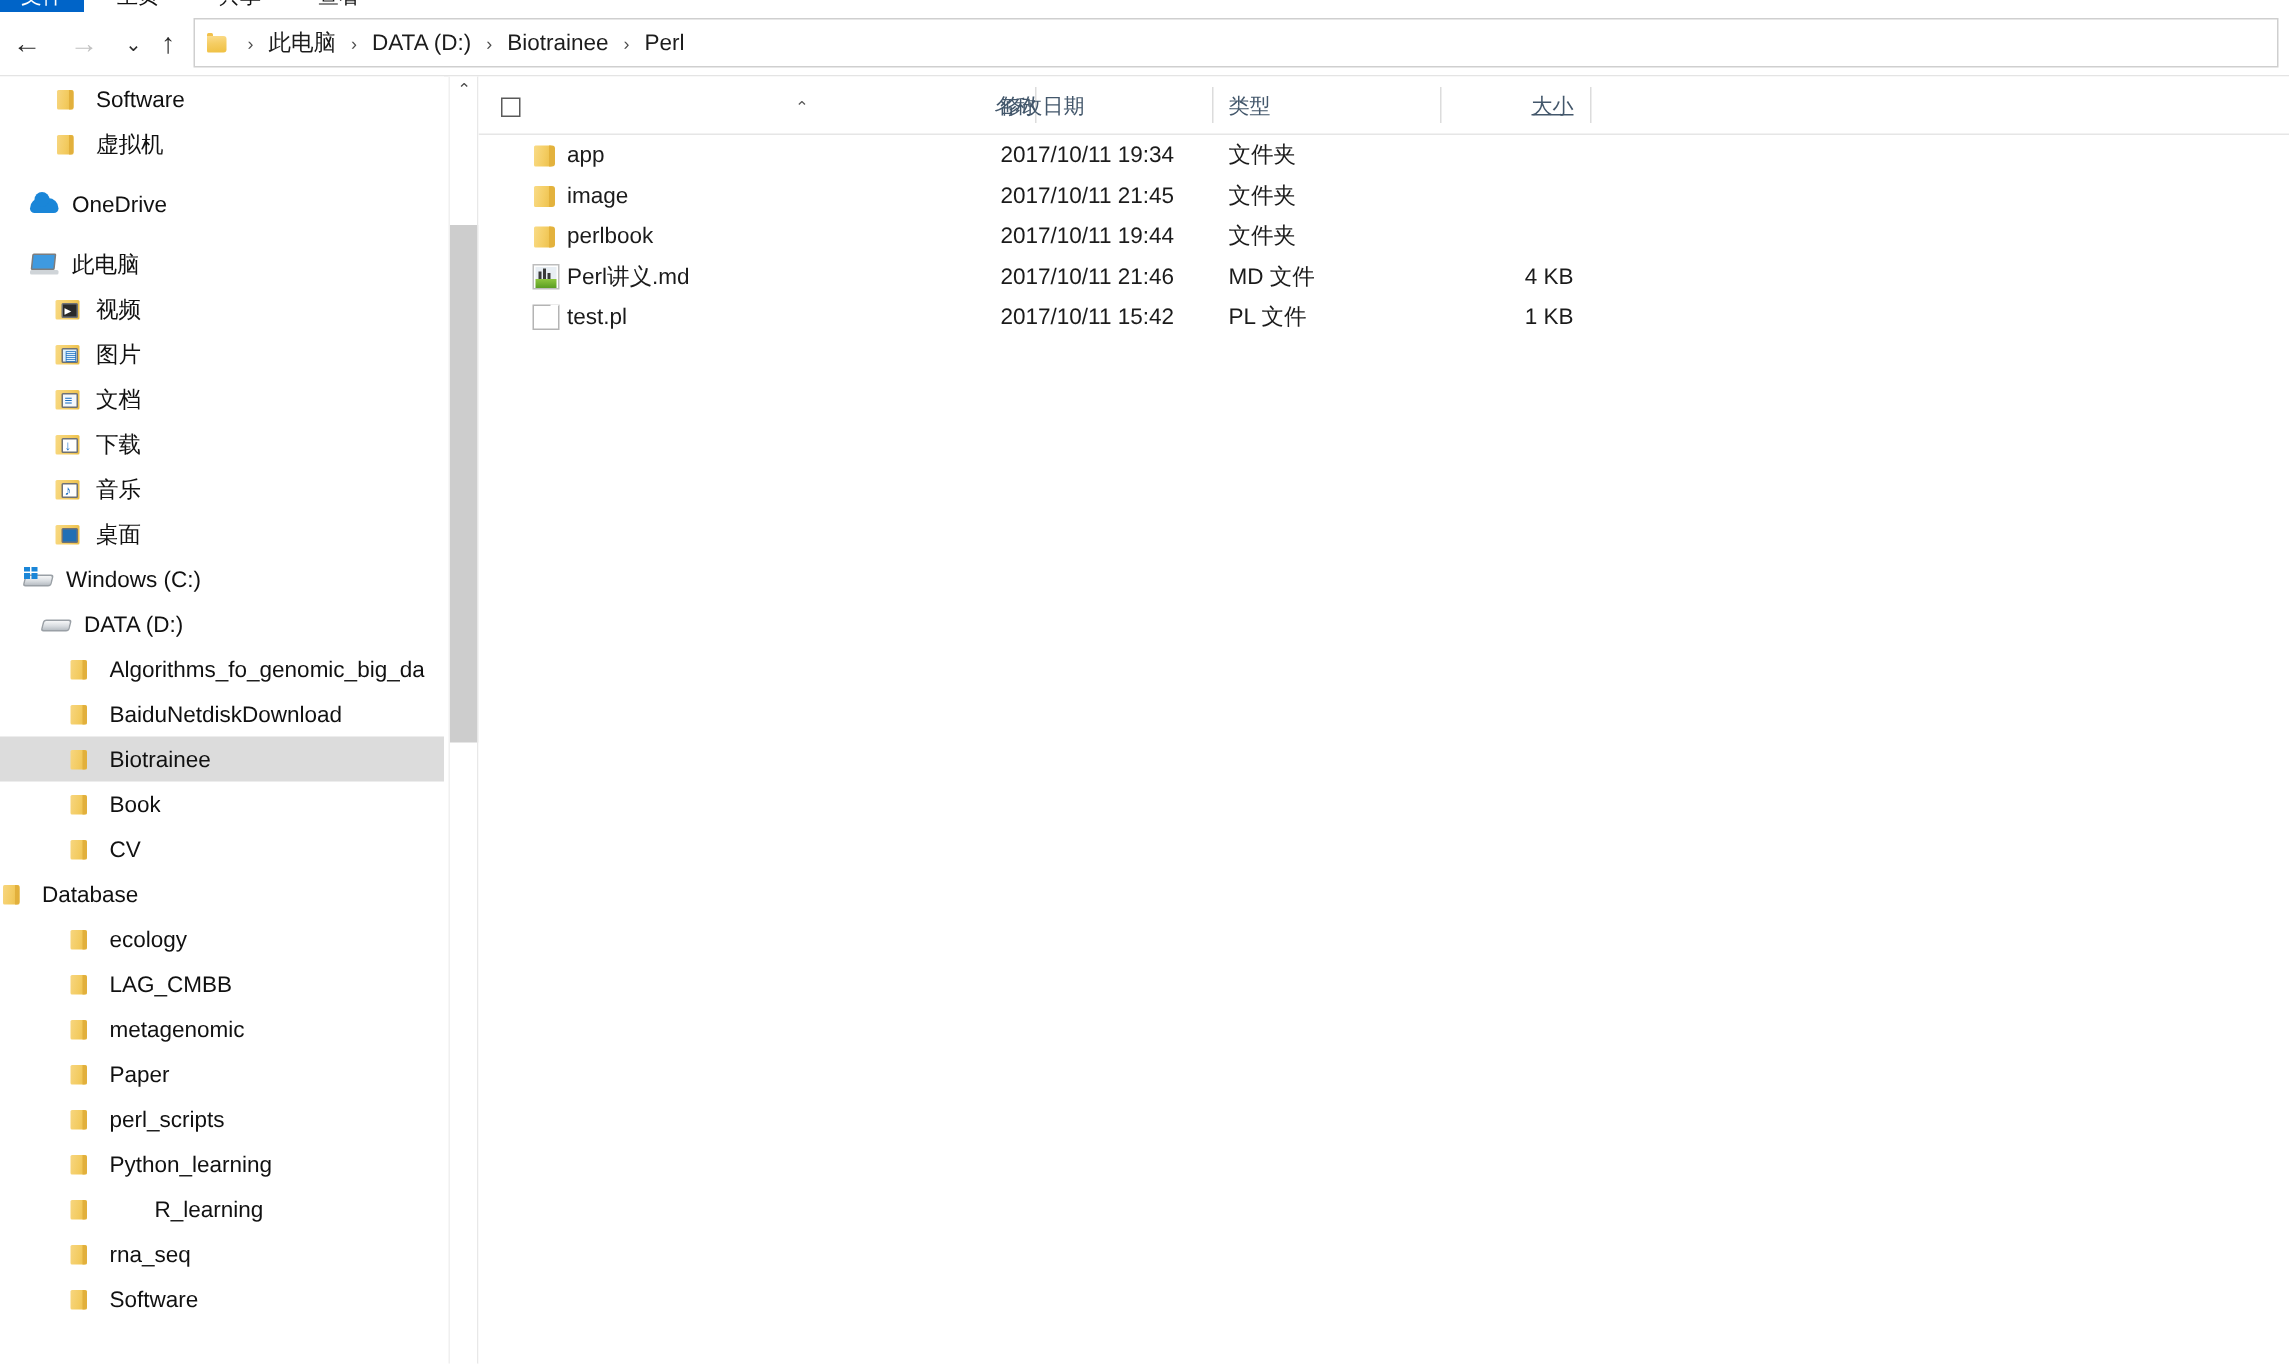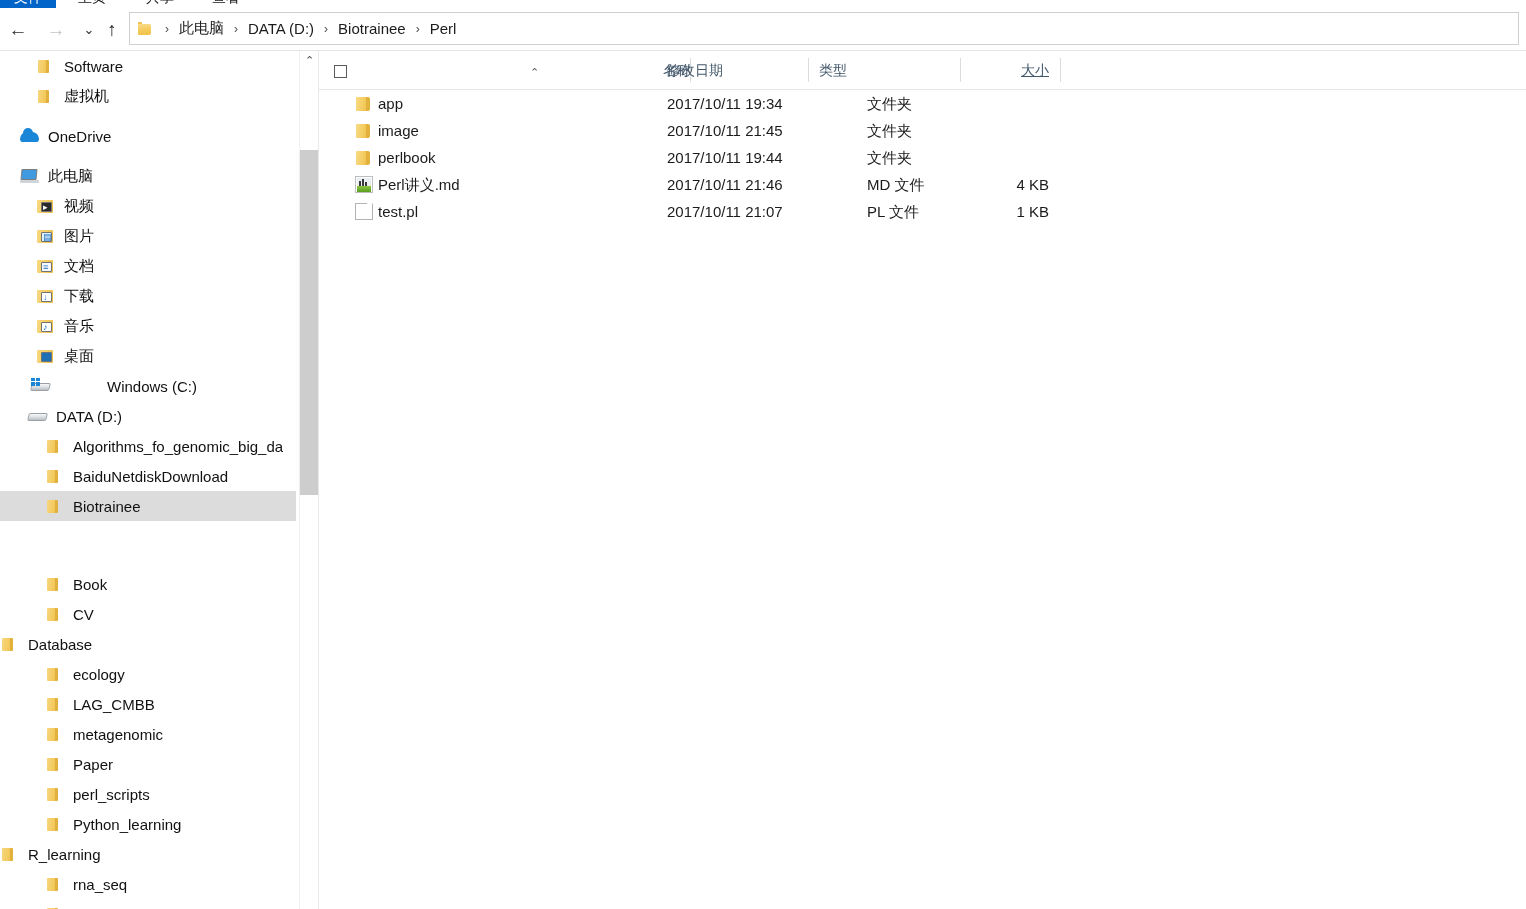--- a/index.html
+++ b/index.html
@@ -368,21 +368,21 @@
     top: 0;
     height: 27px;
     line-height: 27px;
     font-size: 15px;
     color: #1b1b1b;
     white-space: nowrap;
     overflow: hidden;
   }
   .cell-name { left: 36px; width: 300px; padding-left: 23px; box-sizing: border-box; }
   .cell-date { left: 348px; width: 150px; color: #343434; }
-  .cell-type { left: 500px; width: 150px; color: #343434; margin-left: 48px; }
+  .cell-type { left: 500px; width: 150px; color: #343434; }
   .cell-size { left: 630px; width: 100px; text-align: right; color: #343434; }
 
   .file-row .ficon {
     position: absolute;
     left: 36px; top: 5px;
     width: 18px; height: 17px;
   }
   .ficon.folder::before {
     content: "";
     position: absolute;
@@ -523,21 +523,21 @@
         <span class="mark">♪</span>
       </span>
       <span class="lbl">音乐</span>
     </div>
     <div class="nav-item" style="padding-left: 36px;">
       <span class="ic sfolder">
         <span class="badge desk"></span>
       </span>
       <span class="lbl">桌面</span>
     </div>
-    <div class="nav-item" style="padding-left: 31px; gap: 48px;">
+    <div class="nav-item" style="padding-left: 16px;">
       <span class="ic drive">
         <span class="win">
           <i></i>
           <i></i>
           <i></i>
           <i></i>
         </span>
       </span>
       <span class="lbl">Windows (C:)</span>
     </div>
@@ -550,21 +550,21 @@
       <span class="lbl">Algorithms_fo_genomic_big_da</span>
     </div>
     <div class="nav-item" style="padding-left: 45px;">
       <span class="ic folder"></span>
       <span class="lbl">BaiduNetdiskDownload</span>
     </div>
     <div class="nav-item selected" style="padding-left: 45px;">
       <span class="ic folder"></span>
       <span class="lbl">Biotrainee</span>
     </div>
-    <div class="nav-item" style="padding-left: 45px; margin-top: 48px;">
+    <div class="nav-item" style="padding-left: 45px;">
       <span class="ic folder"></span>
       <span class="lbl">Book</span>
     </div>
     <div class="nav-item" style="padding-left: 45px;">
       <span class="ic folder"></span>
       <span class="lbl">CV</span>
     </div>
     <div class="nav-item" style="">
       <span class="ic folder"></span>
       <span class="lbl">Database</span>
@@ -586,21 +586,21 @@
       <span class="lbl">Paper</span>
     </div>
     <div class="nav-item" style="padding-left: 45px;">
       <span class="ic folder"></span>
       <span class="lbl">perl_scripts</span>
     </div>
     <div class="nav-item" style="padding-left: 45px;">
       <span class="ic folder"></span>
       <span class="lbl">Python_learning</span>
     </div>
-    <div class="nav-item" style="">
+    <div class="nav-item" style="padding-left: 45px; gap: 30px;">
       <span class="ic folder"></span>
       <span class="lbl">R_learning</span>
     </div>
     <div class="nav-item" style="padding-left: 45px;">
       <span class="ic folder"></span>
       <span class="lbl">rna_seq</span>
     </div>
     <div class="nav-item" style="padding-left: 45px;">
       <span class="ic folder"></span>
       <span class="lbl">Software</span>
@@ -665,18 +665,18 @@
           <span class="bar b3"></span>
         </span>
         <span class="cell cell-name">Perl讲义.md</span>
         <span class="cell cell-date">2017/10/11 21:46</span>
         <span class="cell cell-type">MD 文件</span>
         <span class="cell cell-size">4 KB</span>
       </div>
       <div class="file-row">
         <span class="ficon file"></span>
         <span class="cell cell-name">test.pl</span>
-        <span class="cell cell-date">2017/10/11 21:07</span>
+        <span class="cell cell-date">2017/10/11 15:42</span>
         <span class="cell cell-type">PL 文件</span>
         <span class="cell cell-size">1 KB</span>
       </div>
     </div>
 </div>
 
 </body></html>

